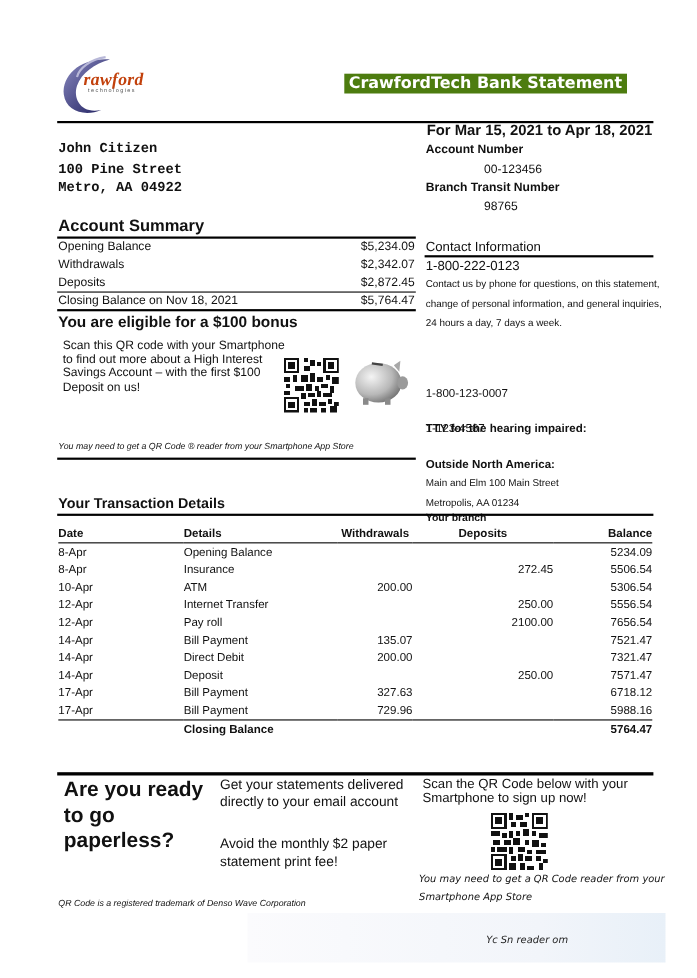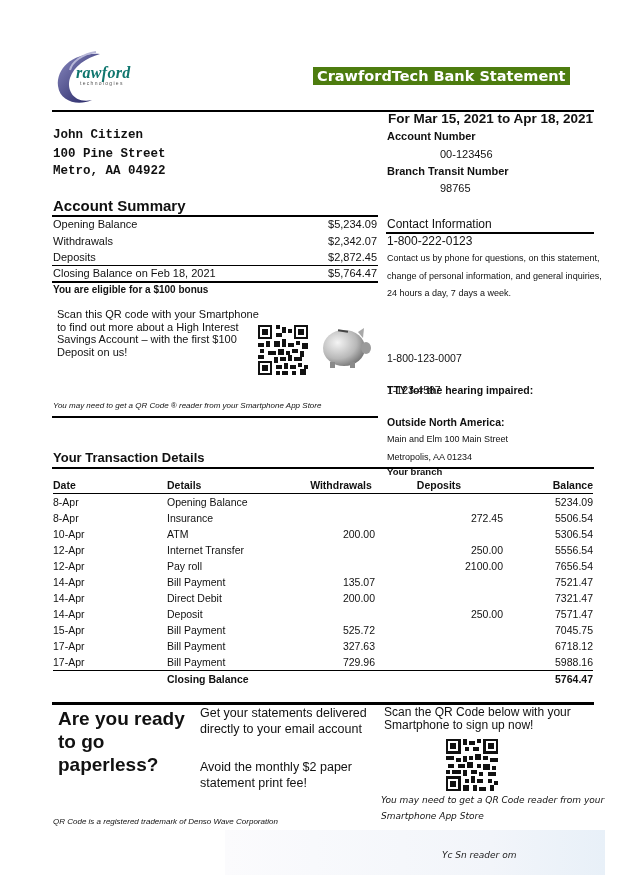--- a/index.html
+++ b/index.html
@@ -1,30 +1,30 @@
 <!DOCTYPE html>
 <html><head>
 <meta charset="utf-8">
 <style>
   html, body { margin: 0; padding: 0; background: #ffffff; }
   body { width: 634px; height: 889px; position: relative; overflow: hidden; font-family: "Liberation Sans", sans-serif; color: #111; }
   .abs { position: absolute; }
   .logo { left: 52px; top: 50px; width: 100px; height: 58px; }
-  .logo-text { left: 76px; top: 64px; font-family: "Liberation Serif", serif; font-style: italic; font-weight: bold; font-size: 16px; color: #0f766e; letter-spacing: 0.3px; }
+  .logo-text { left: 76px; top: 64px; font-family: "Liberation Serif", serif; font-style: italic; font-weight: bold; font-size: 16px; color: #c2410c; letter-spacing: 0.3px; }
   .logo-sub { left: 80px; top: 80px; font-size: 5px; color: #555; letter-spacing: 1.3px; }
   .title-box { left: 313px; top: 67px; height: 18px; padding: 0 4px; background: #4d7c0f; color: #fff; font-family: "DejaVu Sans", sans-serif; font-weight: bold; font-size: 14.5px; line-height: 18px; white-space: nowrap; }
   .rule { background: #000; }
   .period { right: 41px; top: 111px; font-weight: bold; font-size: 13.5px; }
   .acct-label { left: 387px; font-weight: bold; font-size: 11px; }
   .acct-val { left: 397px; font-size: 11px; margin-left: 43px; }
   .addr { left: 53px; font-family: "Liberation Mono", monospace; font-weight: bold; font-size: 12.5px; }
   .h-summary { left: 53px; top: 197px; font-weight: bold; font-size: 15px; }
   .sum-row { left: 53px; width: 324px; height: 16px; font-size: 11px; line-height: 16px; }
   .sum-row .v { position: absolute; right: 0; top: 0; }
-  .bonus-h { left: 53px; top: 284px; font-weight: bold; font-size: 10px; }
+  .bonus-h { left: 53px; top: 284px; font-weight: bold; font-size: 14px; }
   .bonus-t { left: 57px; top: 308px; font-size: 11px; line-height: 12.5px; width: 210px; }
   .qr-note { left: 53px; top: 401px; font-style: italic; font-size: 8px; }
   .contact-h { left: 387px; top: 217px; font-size: 12px; }
   .contact-phone { left: 387px; top: 234px; font-size: 12px; }
   .contact-desc { left: 387px; top: 250px; width: 215px; font-size: 9px; line-height: 17.5px; }
   .sm-b { left: 387px; font-weight: bold; font-size: 10.5px; margin-top: 48px; }
   .sm { left: 387px; font-size: 10.5px; }
   .sm9 { left: 387px; font-size: 9px; }
   .tx-h { left: 53px; top: 450px; font-weight: bold; font-size: 13px; }
   table.tx { position: absolute; left: 53px; top: 477px; width: 540px; border-collapse: collapse; font-size: 10.5px; }
@@ -91,21 +91,21 @@
 <div class="abs sum-row" style="top:233px;">
   <span>Withdrawals</span>
   <span class="v">$2,342.07</span>
 </div>
 <div class="abs sum-row" style="top:249px;">
   <span>Deposits</span>
   <span class="v">$2,872.45</span>
 </div>
 <div class="abs rule" style="left:52px; top:265px; width:326px; height:1px;"></div>
 <div class="abs sum-row" style="top:265px;">
-  <span>Closing  Balance on Feb 18, 2021</span>
+  <span>Closing  Balance on Nov 18, 2021</span>
   <span class="v">$5,764.47</span>
 </div>
 <div class="abs rule" style="left:52px; top:281px; width:326px; height:2px;"></div>
 
 <div class="abs bonus-h">You are eligible for a $100 bonus</div>
 <div class="abs bonus-t">Scan this QR code with your Smartphone to find out more about a High Interest Savings Account – with the first $100 Deposit on us!</div>
 <div class="abs qr" style="left:258px; top:325px; width:50px; height:50px;">
   <svg width="50" height="50" viewBox="0 0 25 25" shape-rendering="crispEdges">
     <rect x="0" y="0" width="7" height="7" fill="#111"></rect>
       <rect x="1" y="1" width="5" height="5" fill="#fff"></rect>
@@ -215,27 +215,20 @@
         <td class="c-bal">7321.47</td>
       </tr>
     <tr>
         <td>14-Apr</td>
         <td>Deposit</td>
         <td class="c-wd"></td>
         <td class="c-dep">250.00</td>
         <td class="c-bal">7571.47</td>
       </tr>
     <tr>
-        <td>15-Apr</td>
-        <td>Bill Payment</td>
-        <td class="c-wd">525.72</td>
-        <td class="c-dep"></td>
-        <td class="c-bal">7045.75</td>
-      </tr>
-    <tr>
         <td>17-Apr</td>
         <td>Bill Payment</td>
         <td class="c-wd">327.63</td>
         <td class="c-dep"></td>
         <td class="c-bal">6718.12</td>
       </tr>
     <tr>
         <td>17-Apr</td>
         <td>Bill Payment</td>
         <td class="c-wd">729.96</td>

